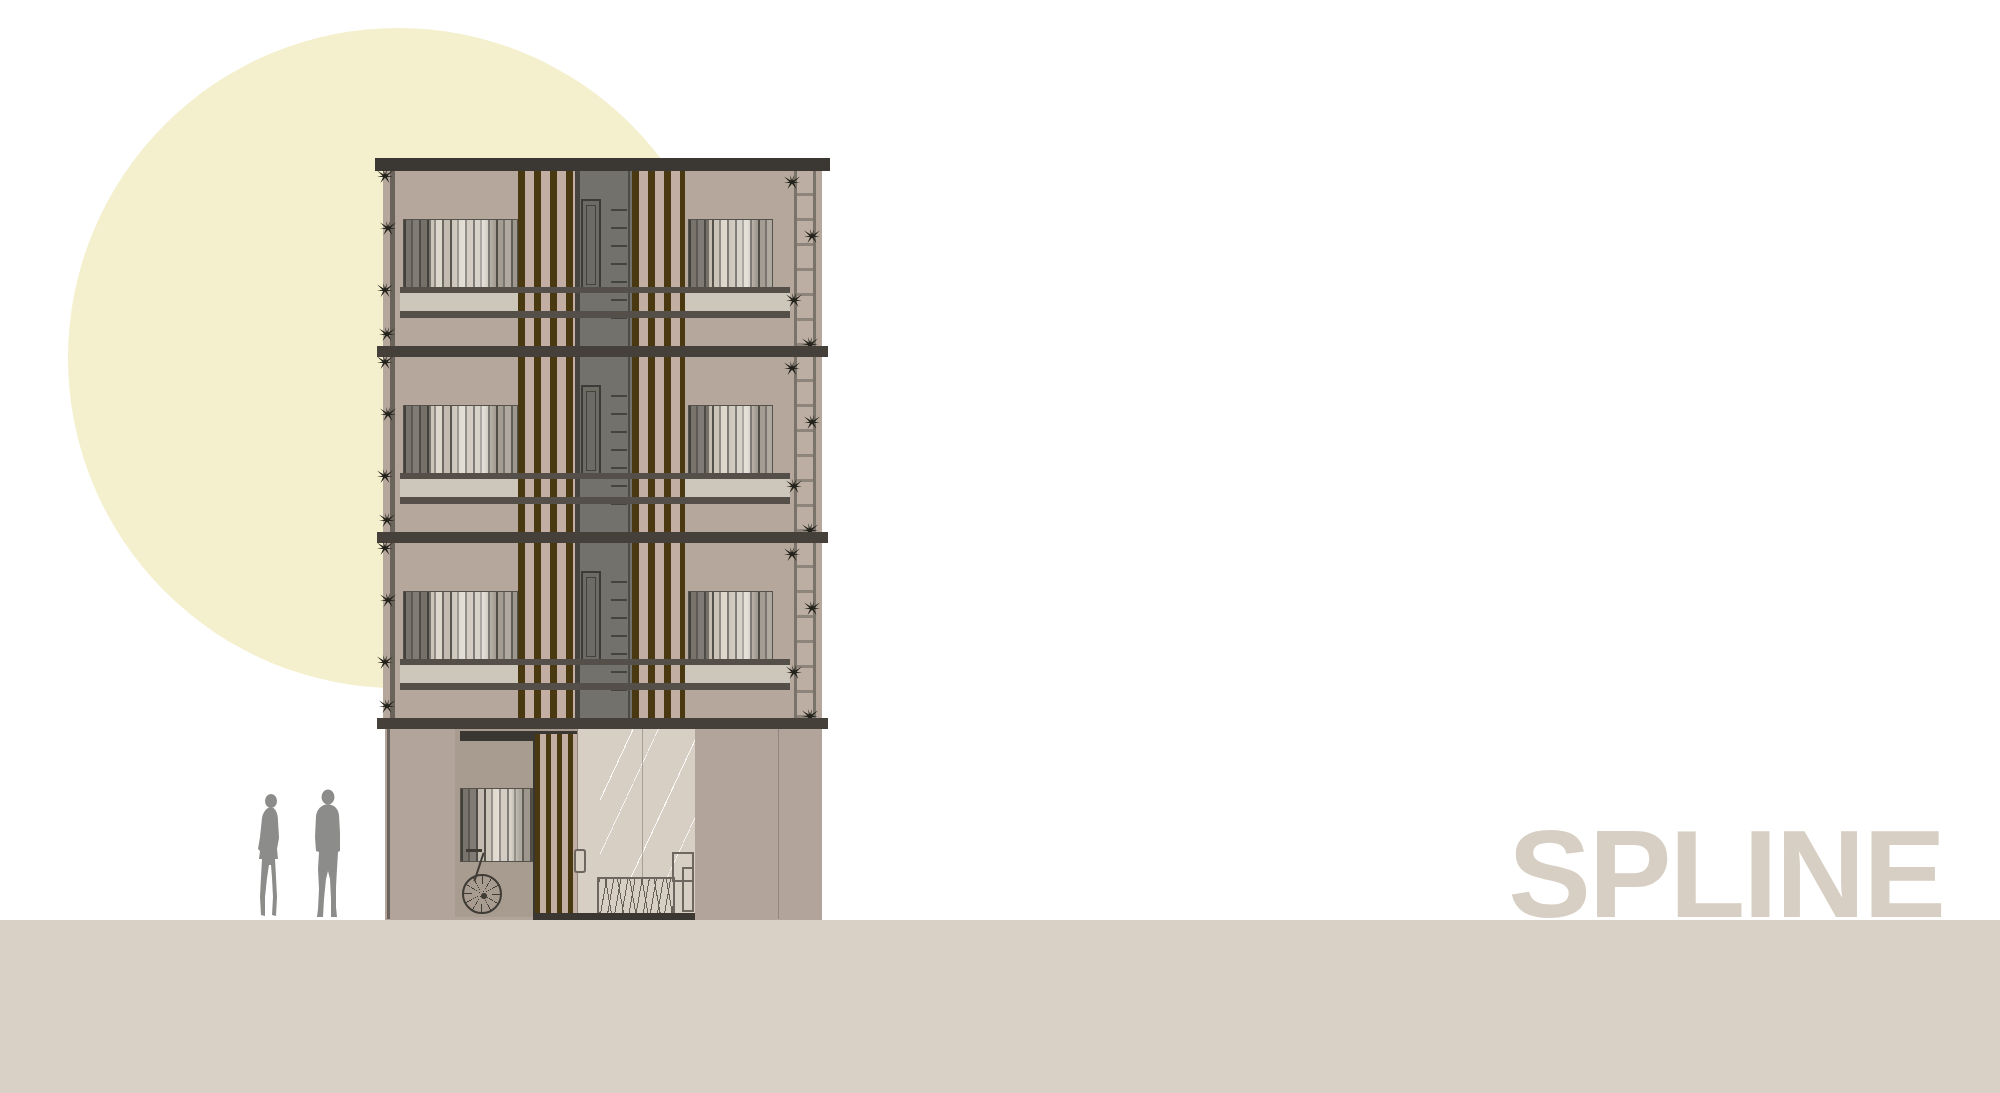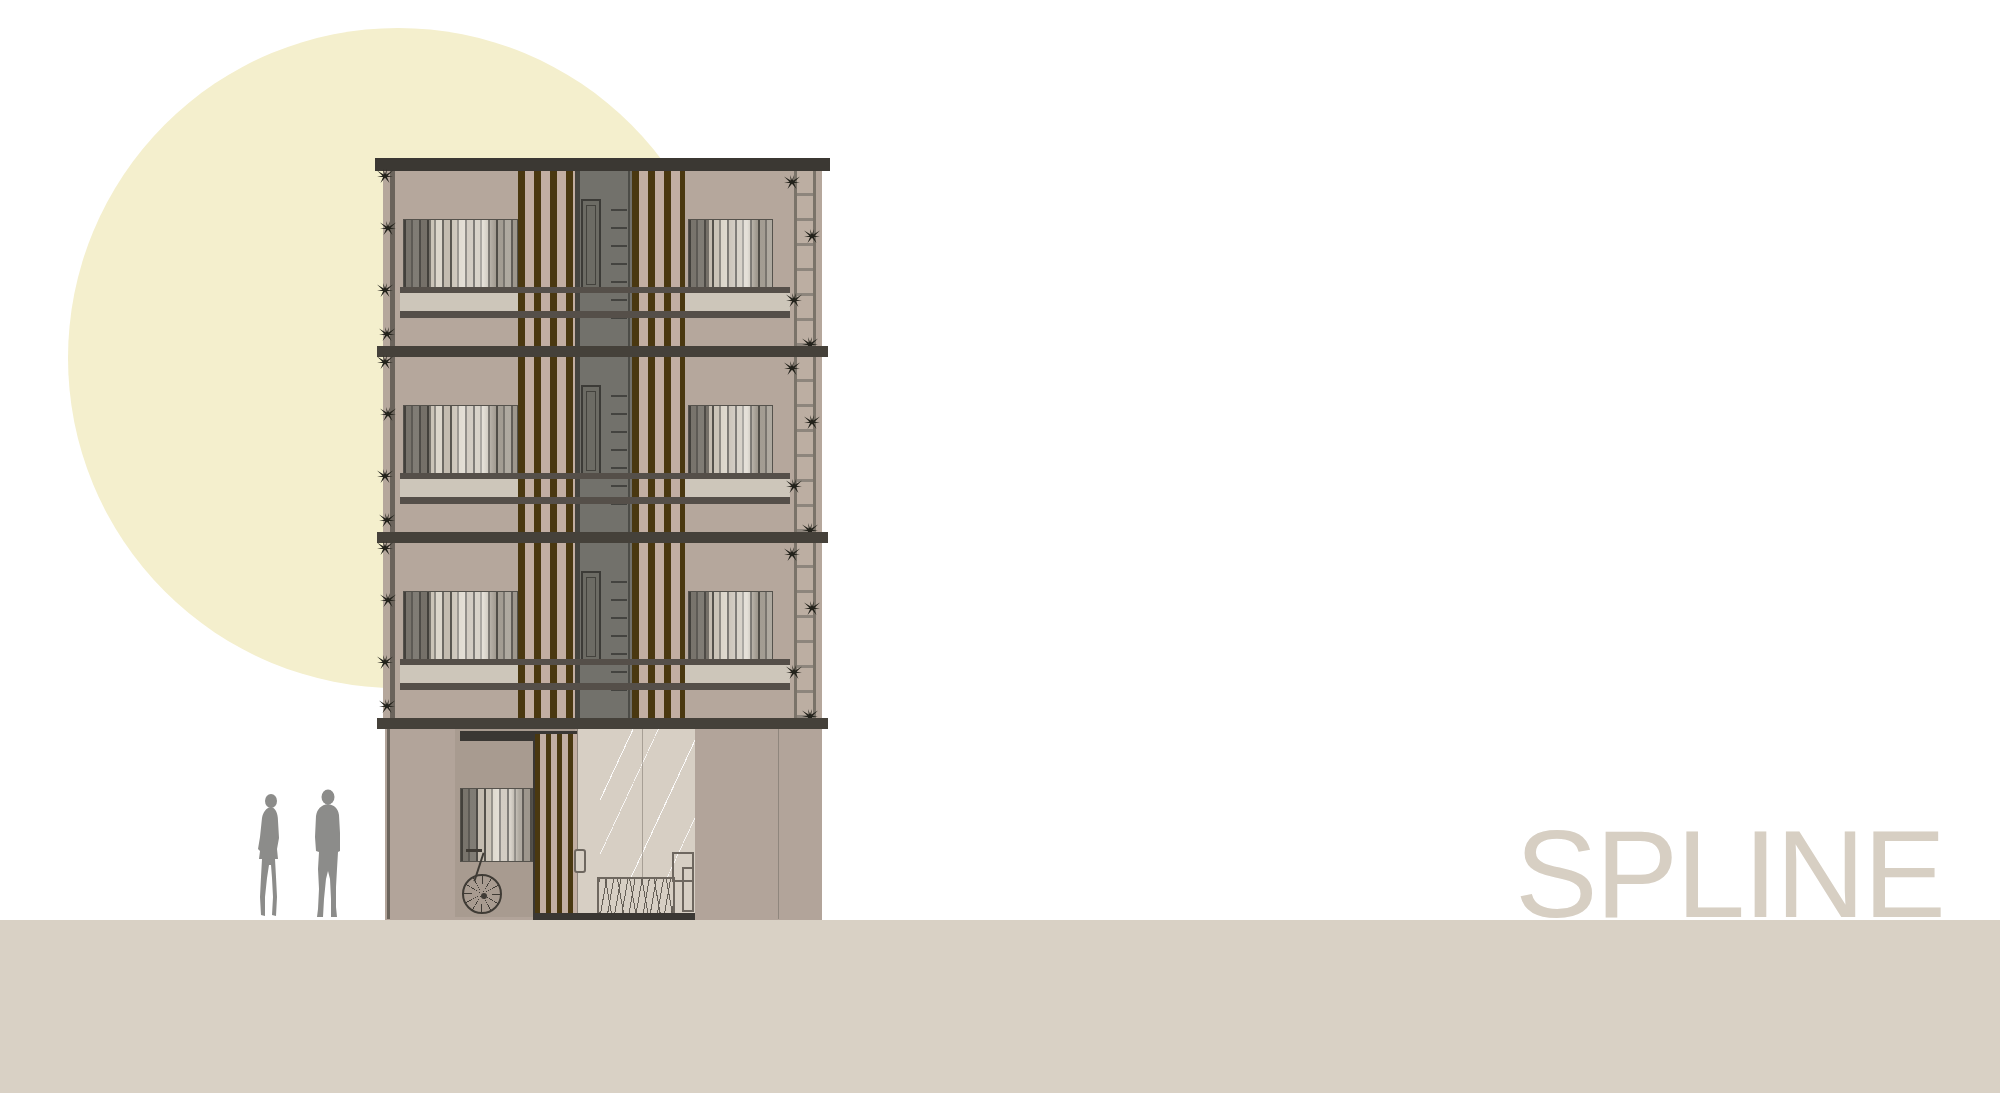--- a/index.html
+++ b/index.html
@@ -4,21 +4,21 @@
 <style>
   html,body{margin:0;padding:0;}
   body{width:2000px;height:1093px;position:relative;overflow:hidden;background:#ffffff;
        font-family:"Liberation Sans",sans-serif;}
   [data-name]{box-sizing:border-box;}
 
   
   .sun{position:absolute;left:68px;top:28px;width:660px;height:660px;border-radius:50%;
        background:var(--sun);z-index:0;}
   .ground{position:absolute;left:0;top:920px;width:2000px;height:173px;background:var(--ground);z-index:3;}
-  .brand{position:absolute;top:812px;right:56px;z-index:2;font-size:124px;font-weight:400;
+  .brand{position:absolute;top:812px;right:56px;z-index:2;font-size:124px;font-weight:700;
          letter-spacing:-2px;line-height:1;color:var(--brand-text);white-space:nowrap;}
 
   
   .building{position:absolute;left:383px;top:158px;width:439px;height:764px;z-index:2;}
   .roof{position:absolute;left:-8px;top:0;width:455px;height:13px;background:var(--roof);}
   .floors{position:absolute;left:0;top:13px;width:439px;}
   .floor{position:relative;width:439px;height:186px;}
   .slab{position:absolute;left:-6px;bottom:0;width:451px;height:11px;background:var(--slab);}
 
   .bay{position:absolute;top:0;height:186px;

